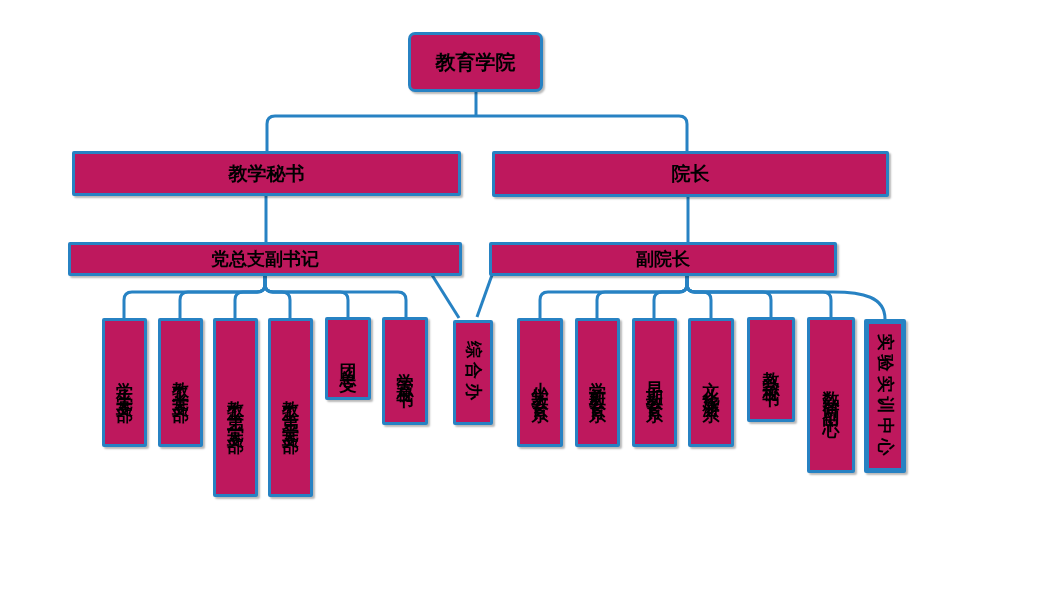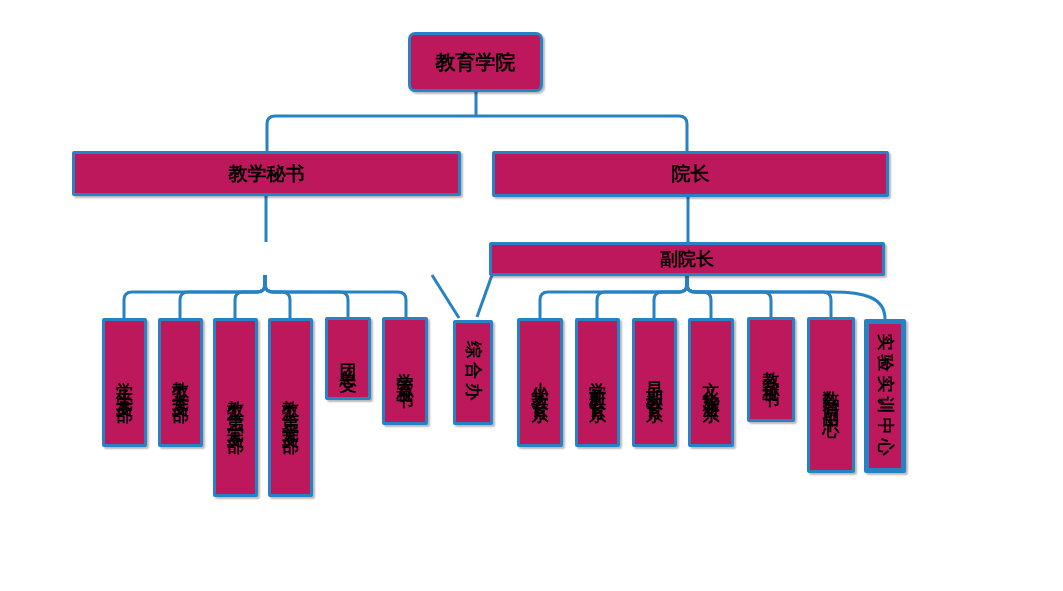--- a/index.html
+++ b/index.html
@@ -55,21 +55,21 @@
     white-space: nowrap;
     letter-spacing: 4px;
   }
   .thick { border-width: 5px; }
 
   
   #n-root        { left: 408px; top: 32px;  width: 135px; height: 60px; }
   #n-secretary   { left: 72px;  top: 151px; width: 389px; height: 45px; }
   #n-dean        { left: 492px; top: 151px; width: 397px; height: 46px; }
   #n-deputy      { left: 68px;  top: 242px; width: 394px; height: 34px; }
-  #n-vicedean    { left: 489px; top: 242px; width: 396px; height: 34px; }
+  #n-vicedean    { left: 489px; top: 242px; width: 348px; height: 34px; }
   #n-b1  { left: 102px; top: 318px; width: 45px; height: 129px; }
   #n-b2  { left: 158px; top: 318px; width: 45px; height: 129px; }
   #n-b3  { left: 213px; top: 318px; width: 45px; height: 179px; }
   #n-b4  { left: 268px; top: 318px; width: 45px; height: 179px; }
   #n-b5  { left: 325px; top: 317px; width: 46px; height: 83px;  }
   #n-b6  { left: 382px; top: 317px; width: 46px; height: 108px; }
   #n-b7  { left: 453px; top: 320px; width: 40px; height: 105px; }
   #n-b8  { left: 517px; top: 318px; width: 46px; height: 129px; }
   #n-b9  { left: 575px; top: 318px; width: 45px; height: 129px; }
   #n-b10 { left: 632px; top: 318px; width: 45px; height: 129px; }
@@ -114,20 +114,23 @@
     <span>教育学院</span>
   </div>
 
   <div class="box l2-box" id="n-secretary">
     <span>教学秘书</span>
   </div>
   <div class="box l2-box" id="n-dean">
     <span>院长</span>
   </div>
 
+  <div class="box l3-box" id="n-deputy">
+    <span>党总支副书记</span>
+  </div>
   <div class="box l3-box" id="n-vicedean">
     <span>副院长</span>
   </div>
 
   <div class="box vbox" id="n-b1">
     <span class="vtext">学生党支部</span>
   </div>
   <div class="box vbox" id="n-b2">
     <span class="vtext">教工党支部</span>
   </div>

